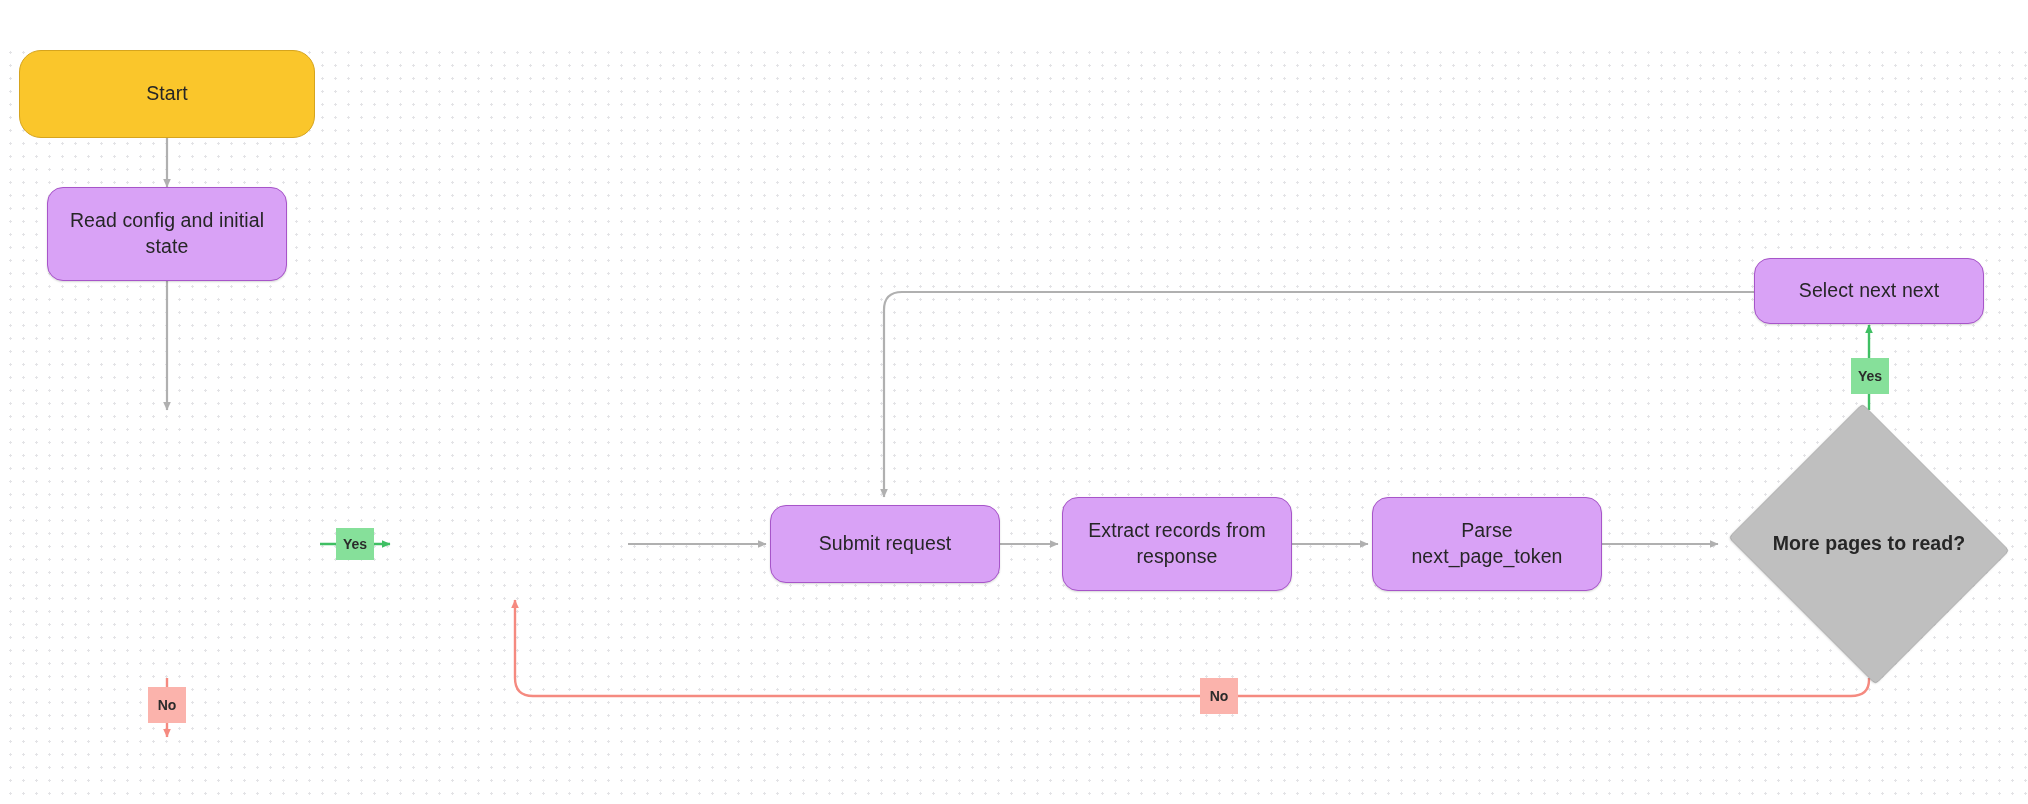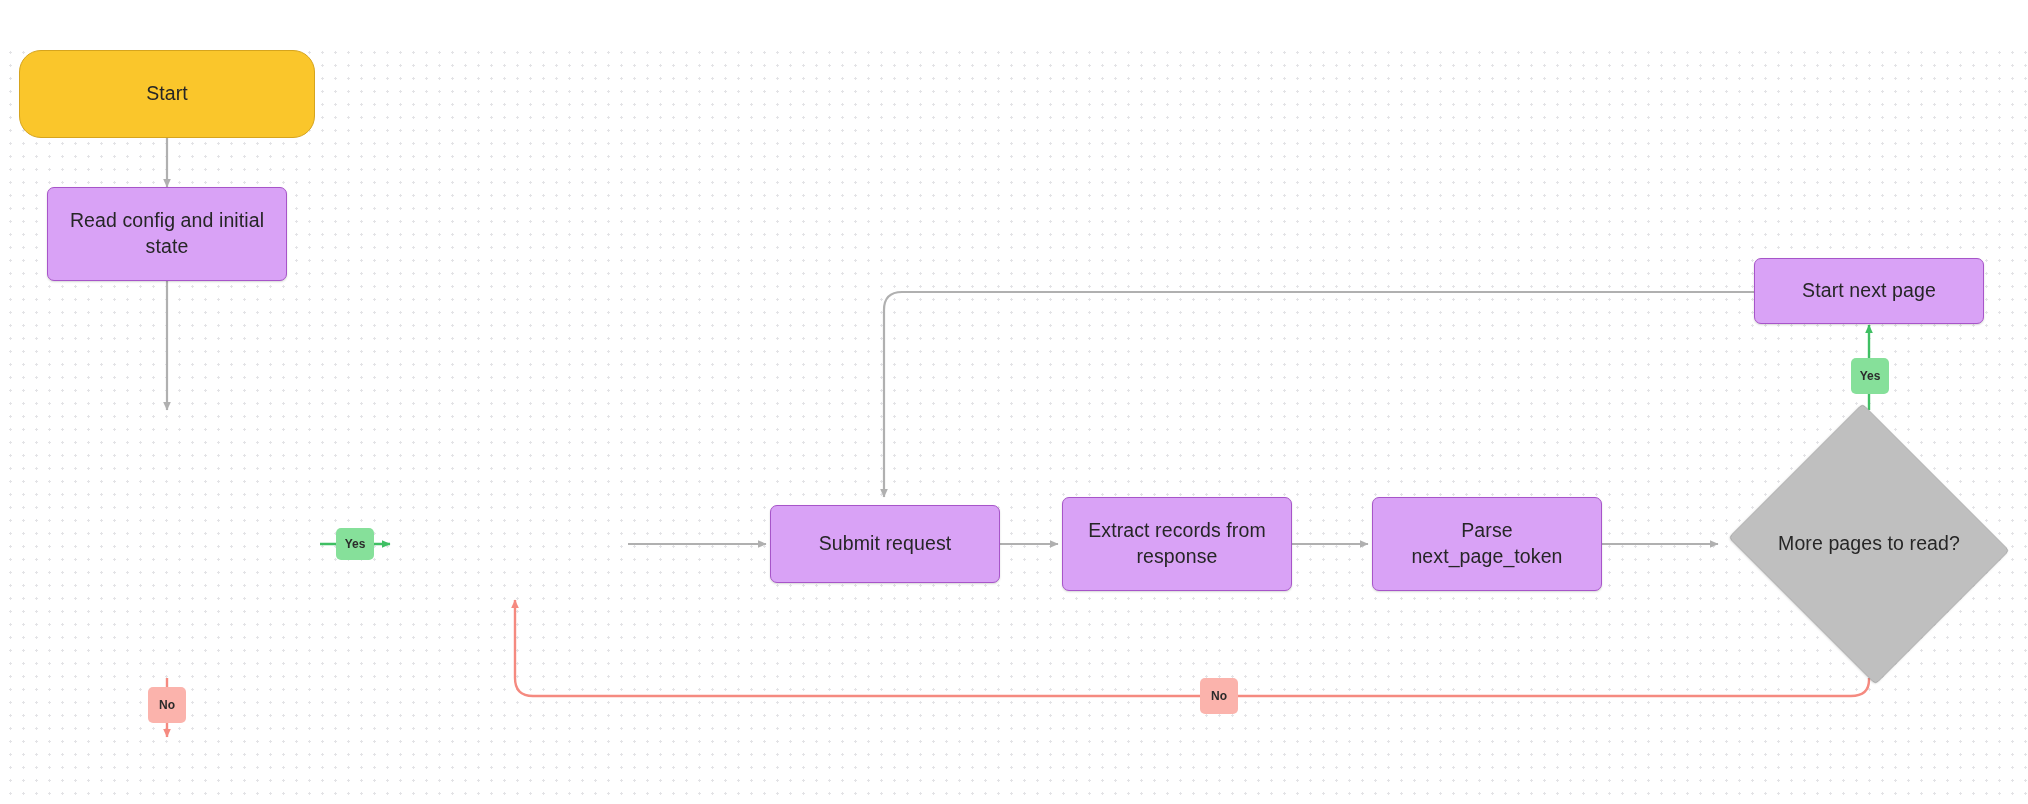--- a/index.html
+++ b/index.html
@@ -50,21 +50,21 @@
     background: #FAC62B;
     border-color: #D6A41D;
   }
   .n-end {
     background: #FA8A85;
     border-color: #E07C77;
   }
   .process {
     border: 1.6px solid #A755C9;
     background: #D9A2F6;
-    border-radius: 7px;
+    border-radius: 16px;
     box-shadow: 0 1px 2px rgba(0,0,0,.16);
   }
   .decision {
     background: transparent;
     border: none;
     padding: 0;
   }
   .decision .dshape {
     position: absolute;
     left: 0; top: 0;
@@ -80,24 +80,24 @@
   .decision .dtext {
     position: relative;
     z-index: 2;
     width: 76%;
   }
   .edge-label {
     position: absolute;
     display: flex;
     align-items: center;
     justify-content: center;
-    font-size: 12px;
+    font-size: 14px;
     font-weight: 600;
     color: #2b2b2b;
-    border-radius: 5px;
+    border-radius: 0;
     z-index: 4;
     padding: 3px 7px;
     box-sizing: border-box;
   }
   .lbl-yes { background: #86E09A; }
   .lbl-no  { background: #FBB3AC; }
 </style>
 </head>
 <body>
 
@@ -155,27 +155,27 @@
   </div>
 
   <div class="node process" style="left:1372px; top:455px; width:230px; height:94px;">
     <span>Parse next_page_token</span>
   </div>
 
   <div class="node process" style="left:1062px; top:455px; width:230px; height:94px;">
     <span>Extract records from response</span>
   </div>
 
-  <div class="node decision" style="left:1722px; top:368px; width:294px; height:268px;">
+  <div class="node decision" style="left:1722px; top:368px; width:294px; height:268px;font-weight:bold;">
     <span class="dshape"></span>
     <span class="dtext">More pages to read?</span>
   </div>
 
   <div class="node process" style="left:1754px; top:216px; width:230px; height:66px;">
-    <span>Start next page</span>
+    <span>Select next next</span>
   </div>
 
   <div class="edge-label lbl-yes" style="left:336px; top:486px; width:38px; height:32px;">
     <span>Yes</span>
   </div>
 
   <div class="edge-label lbl-no" style="left:148px; top:645px; width:38px; height:36px;">
     <span>No</span>
   </div>
 

